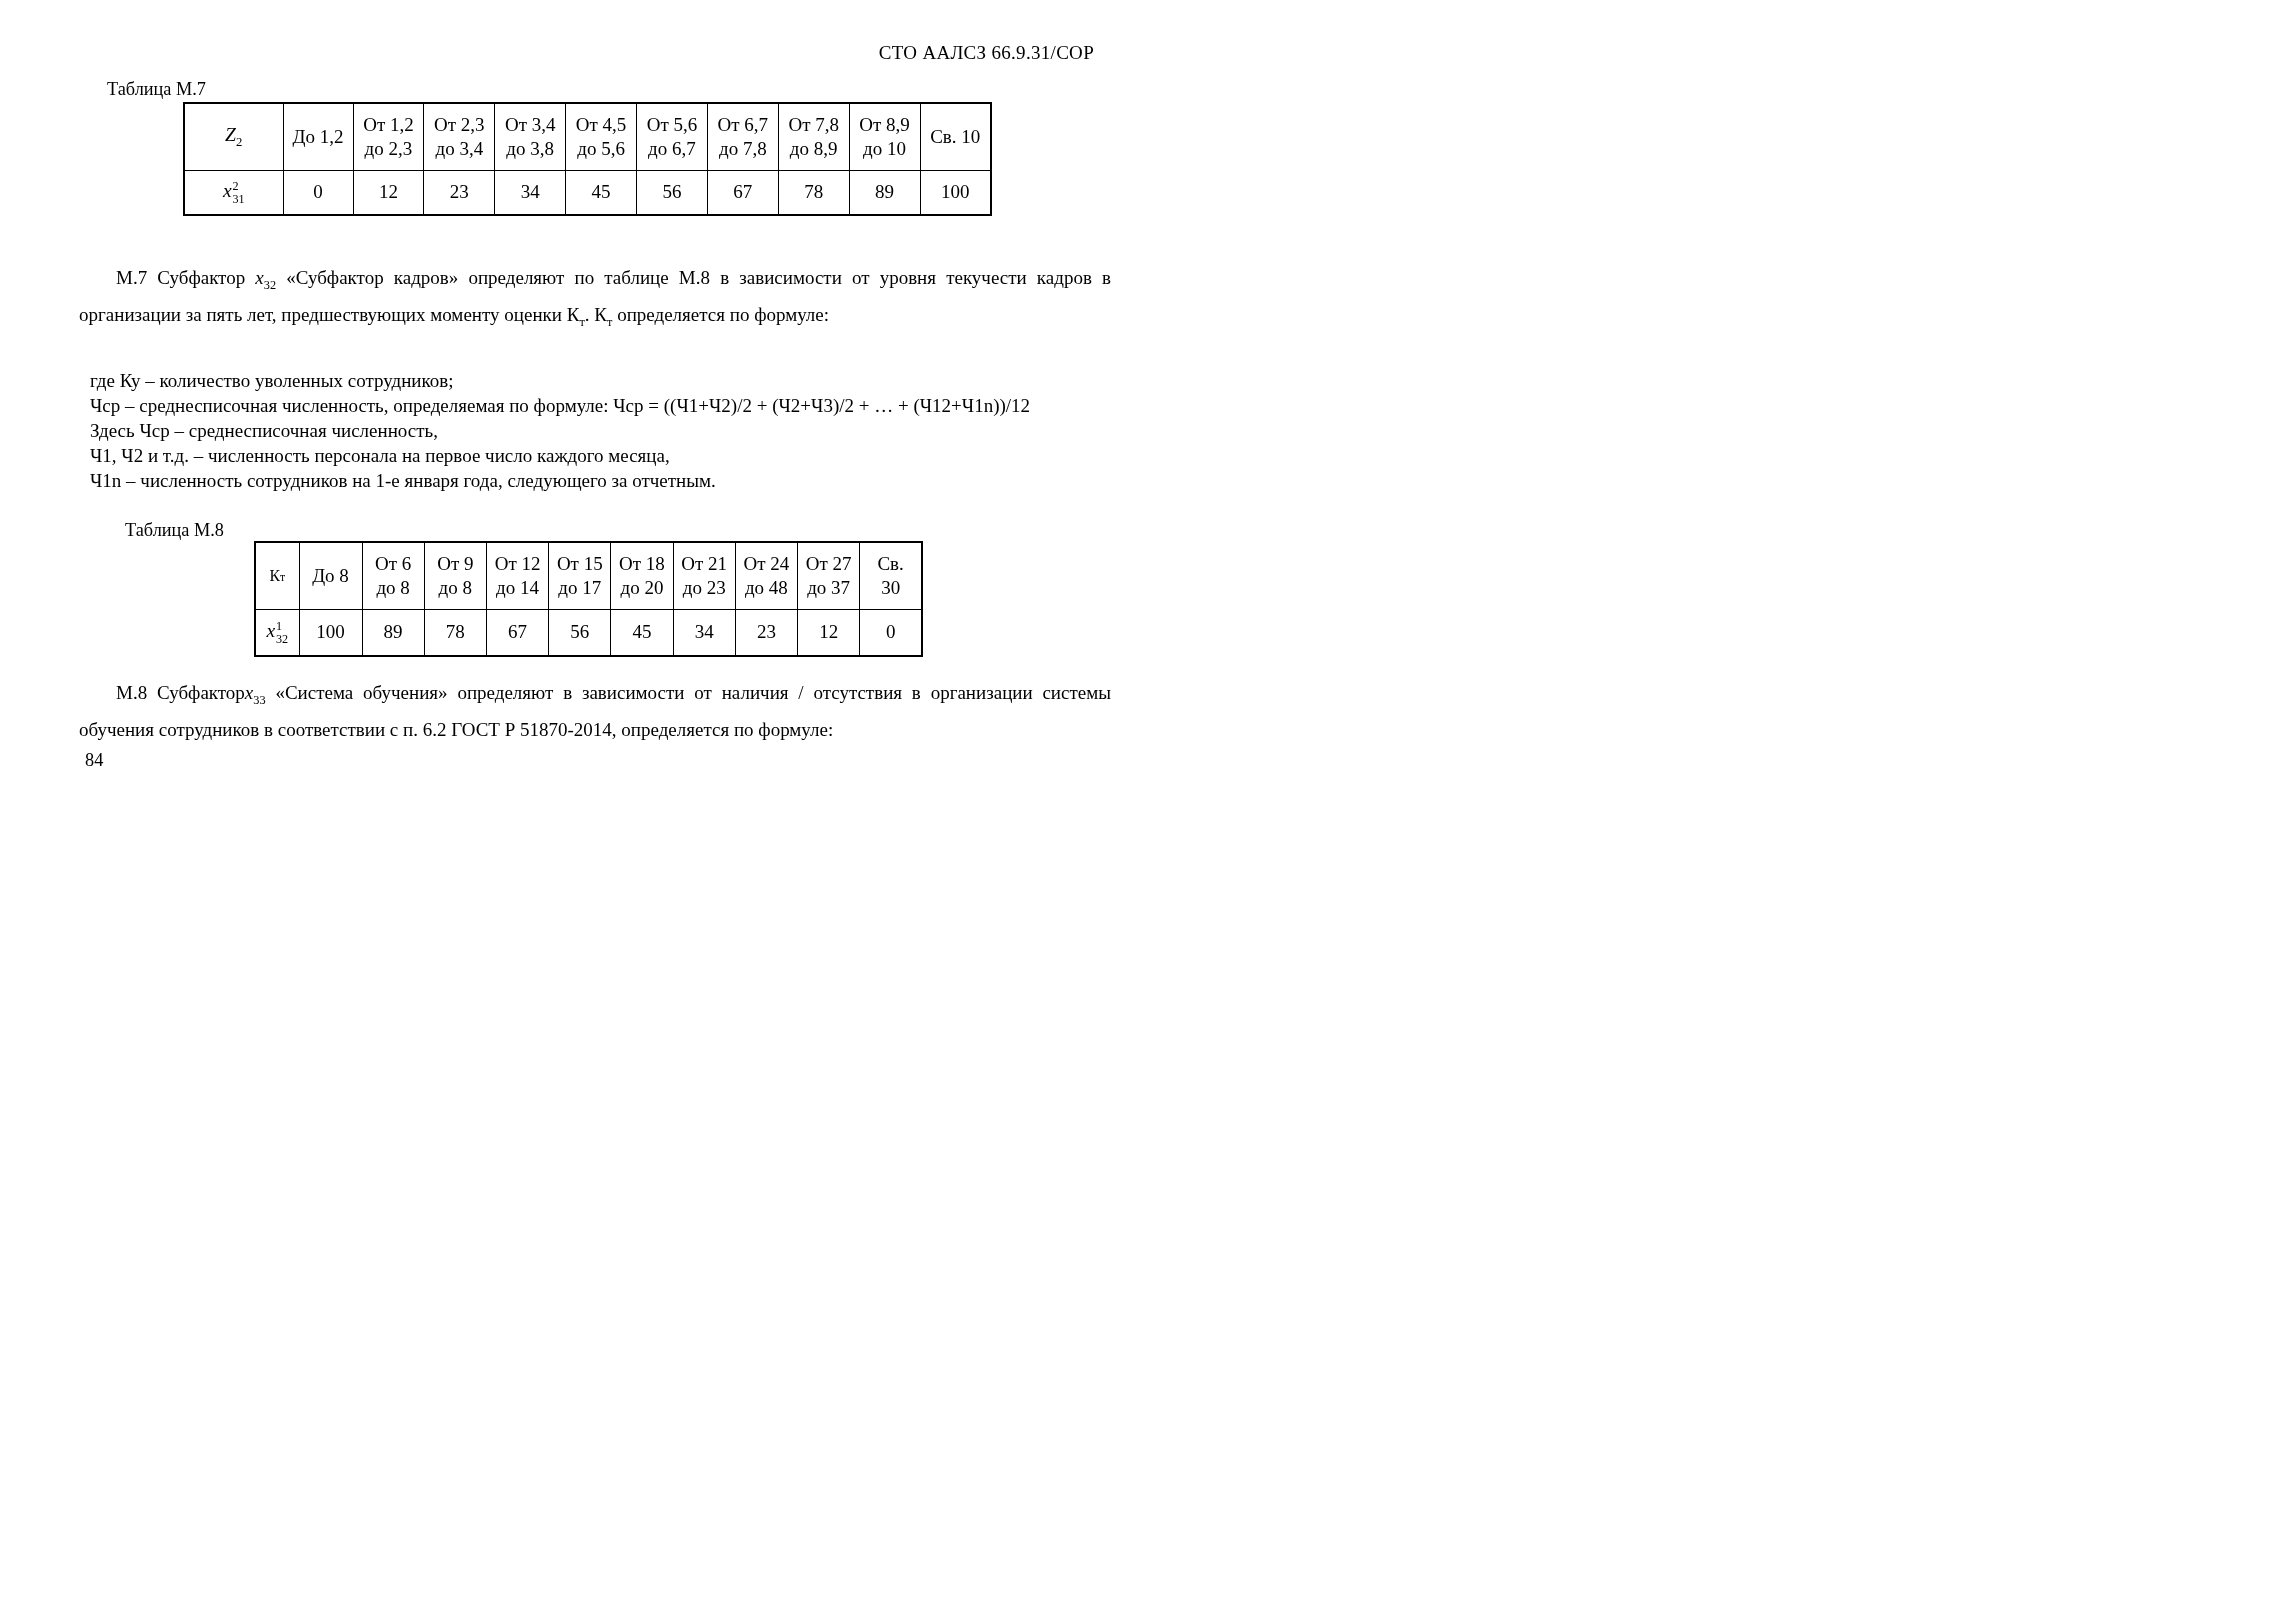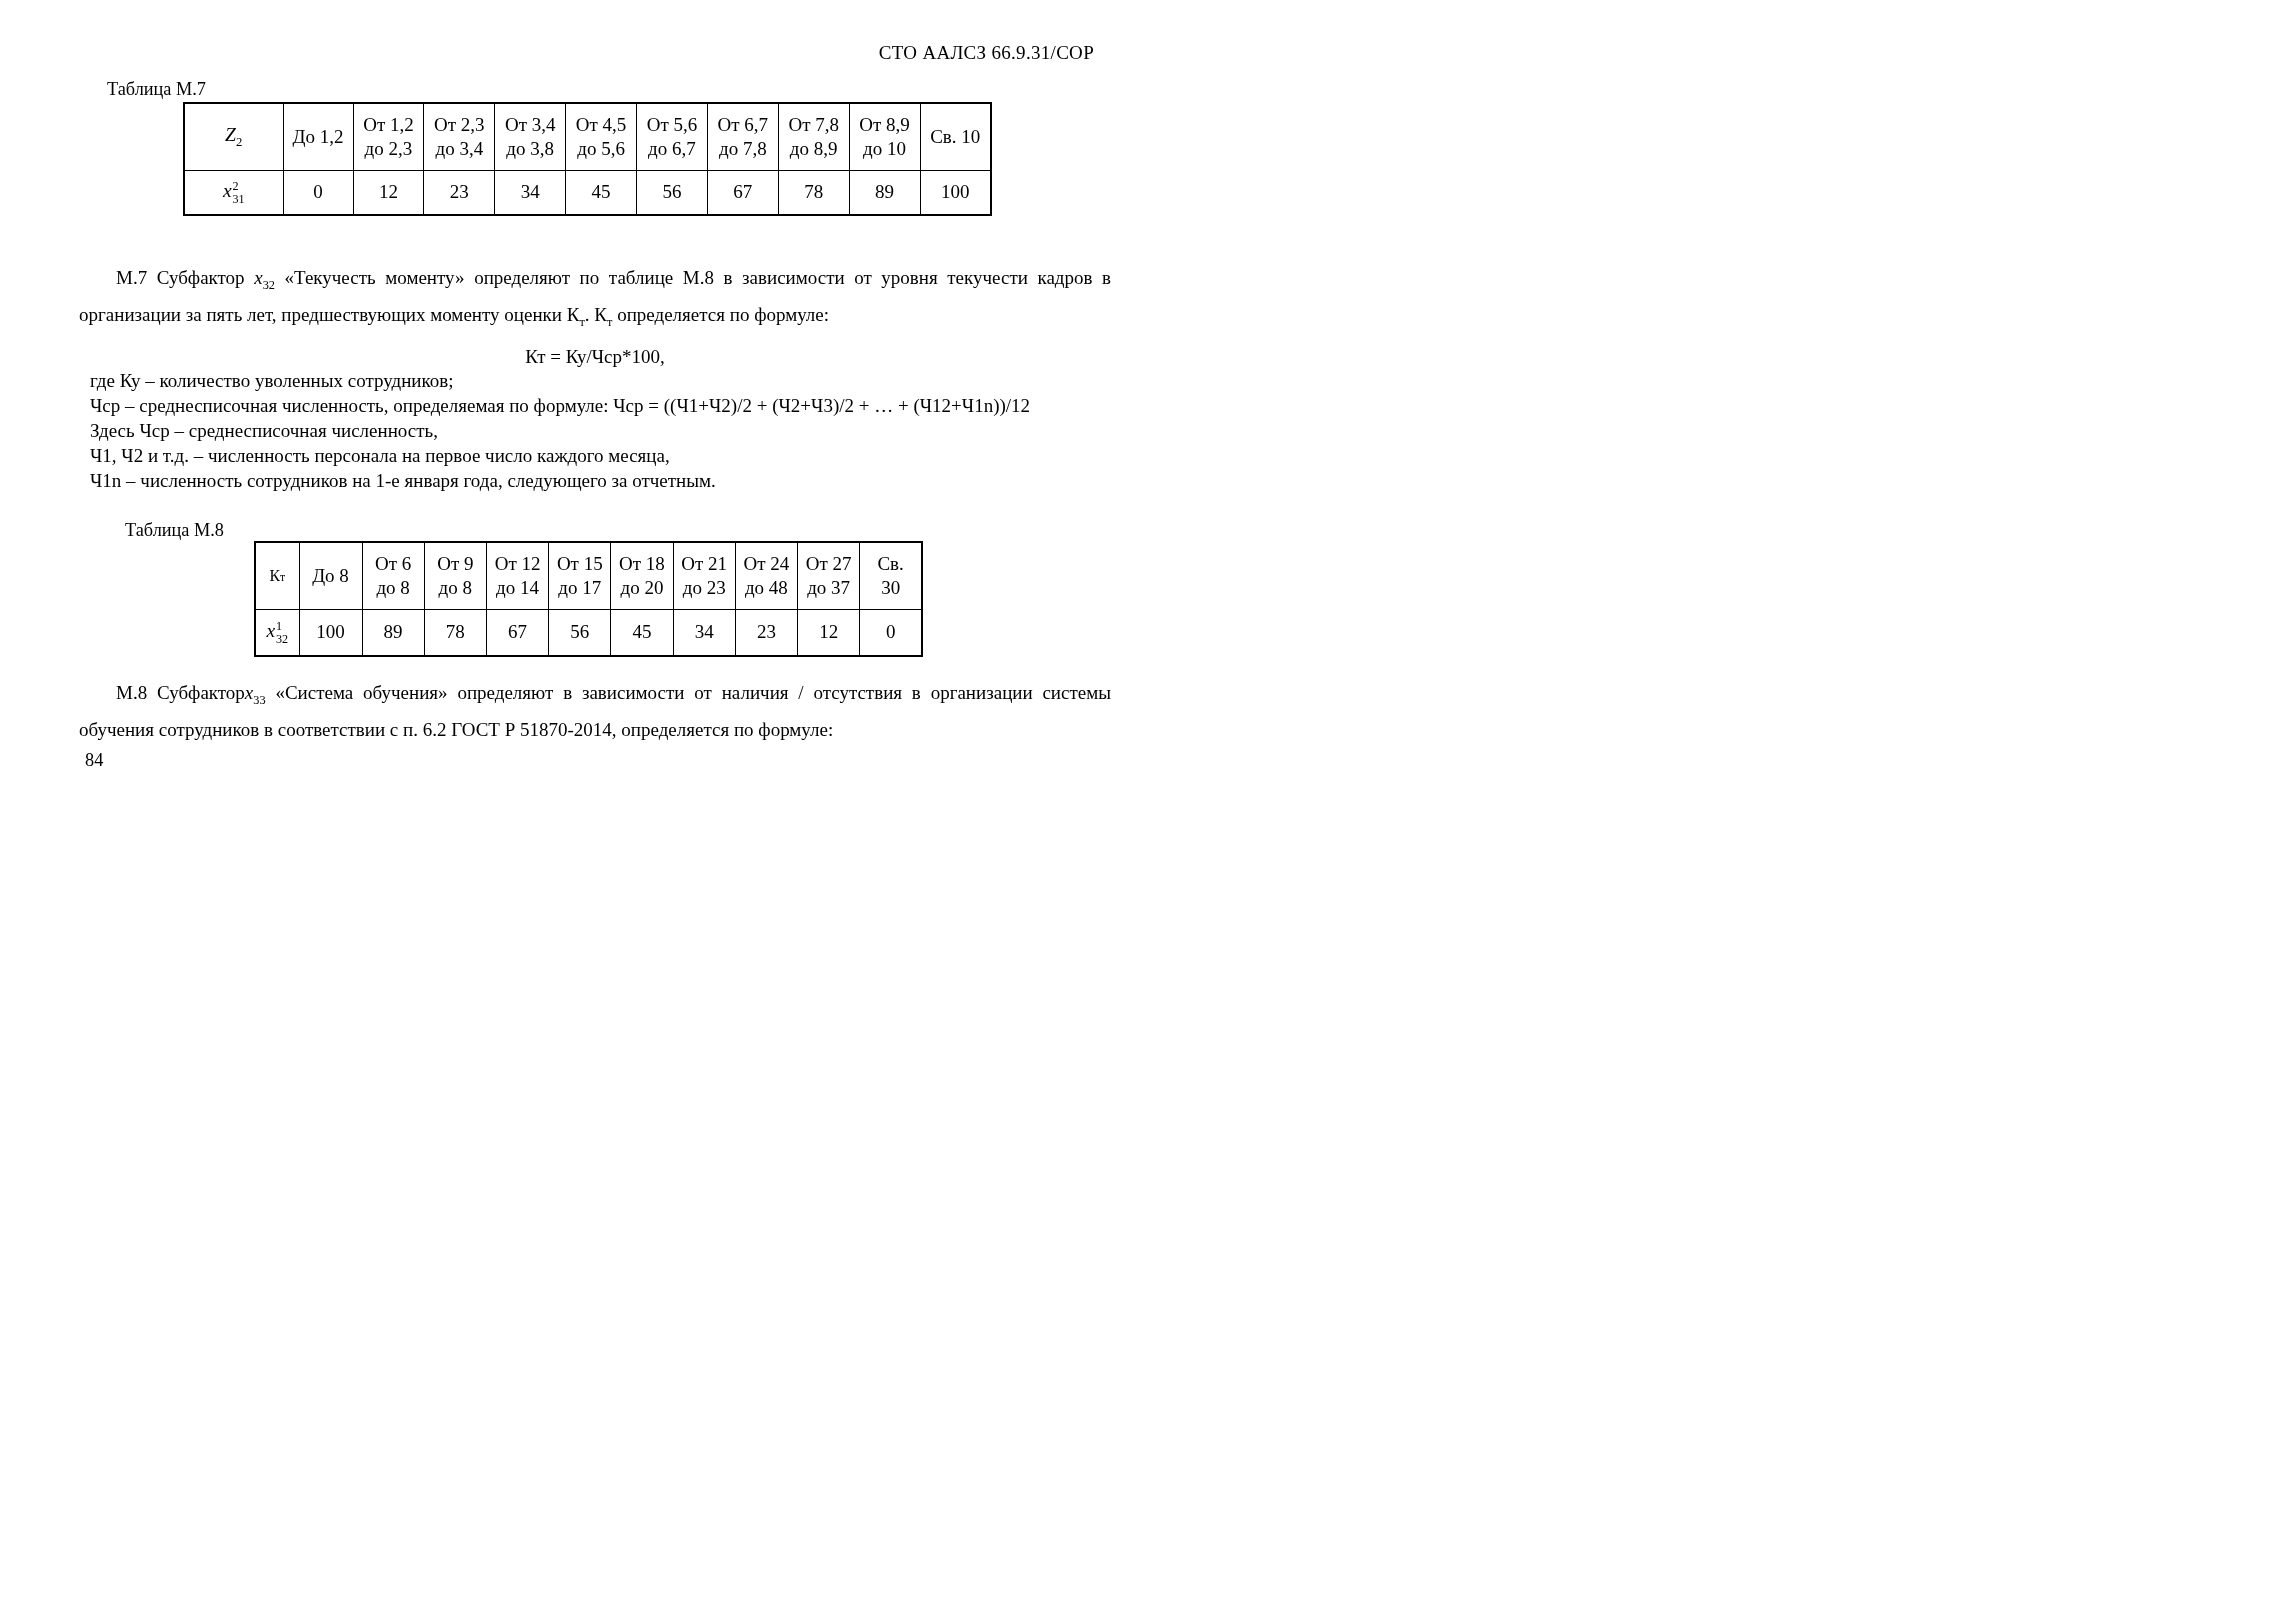--- a/index.html
+++ b/index.html
@@ -160,25 +160,24 @@
       <td>56</td>
       <td>67</td>
       <td>78</td>
       <td>89</td>
       <td>100</td>
     </tr>
   </tbody>
     </table>
 
   <div class="para p-m7">
-    <div class="pline just indent"><span>М.7 Субфактор </span><span class="ital">x</span><sub>32</sub><span> «Текучесть моменту» определяют по таблице М.8 в зависимости от уровня текучести кадров в</span></div>
+    <div class="pline just indent"><span>М.7 Субфактор </span><span class="ital">x</span><sub>32</sub><span> «Субфактор кадров» определяют по таблице М.8 в зависимости от уровня текучести кадров в</span></div>
     <div class="pline"><span>организации за пять лет, предшествующих моменту оценки К</span><sub>т</sub><span>. К</span><sub>т</sub><span> определяется по формуле:</span></div>
   </div>
 
-  <div class="formula">Кт = Ку/Чср*100,</div>
 
   <div class="defs">
     <div>где Ку – количество уволенных сотрудников;</div>
     <div>Чср – среднесписочная численность, определяемая по формуле: Чср = ((Ч1+Ч2)/2 + (Ч2+Ч3)/2 + … + (Ч12+Ч1n))/12</div>
     <div>Здесь Чср – среднесписочная численность,</div>
     <div>Ч1, Ч2 и т.д. – численность персонала на первое число каждого месяца,</div>
     <div>Ч1n – численность сотрудников на 1-е января года, следующего за отчетным.</div>
   </div>
 
   <div class="cap cap-m8">Таблица М.8</div>

